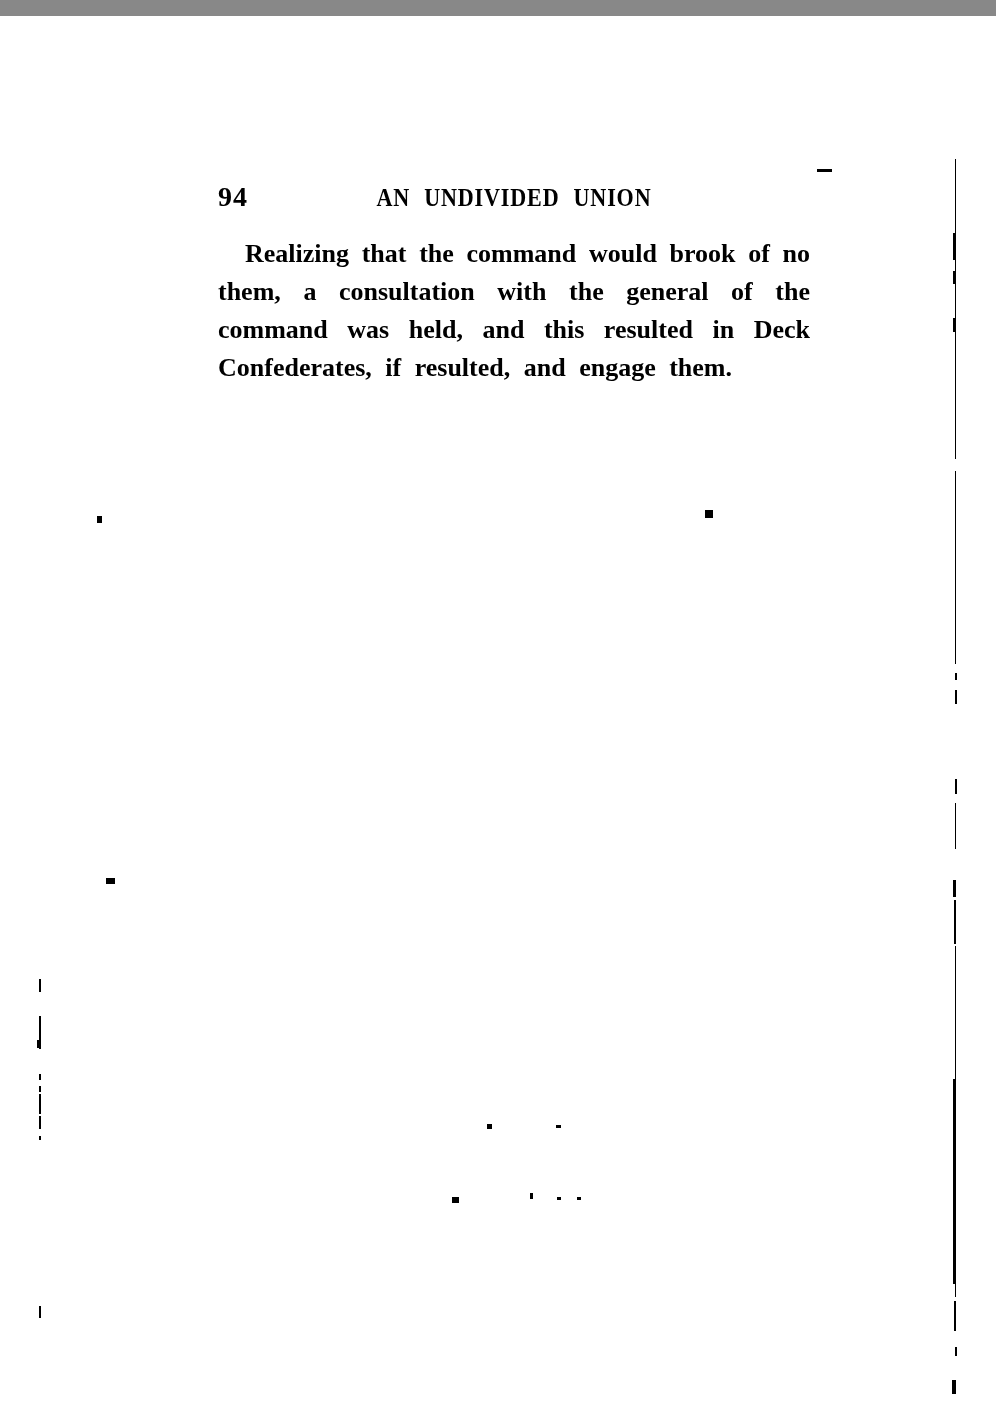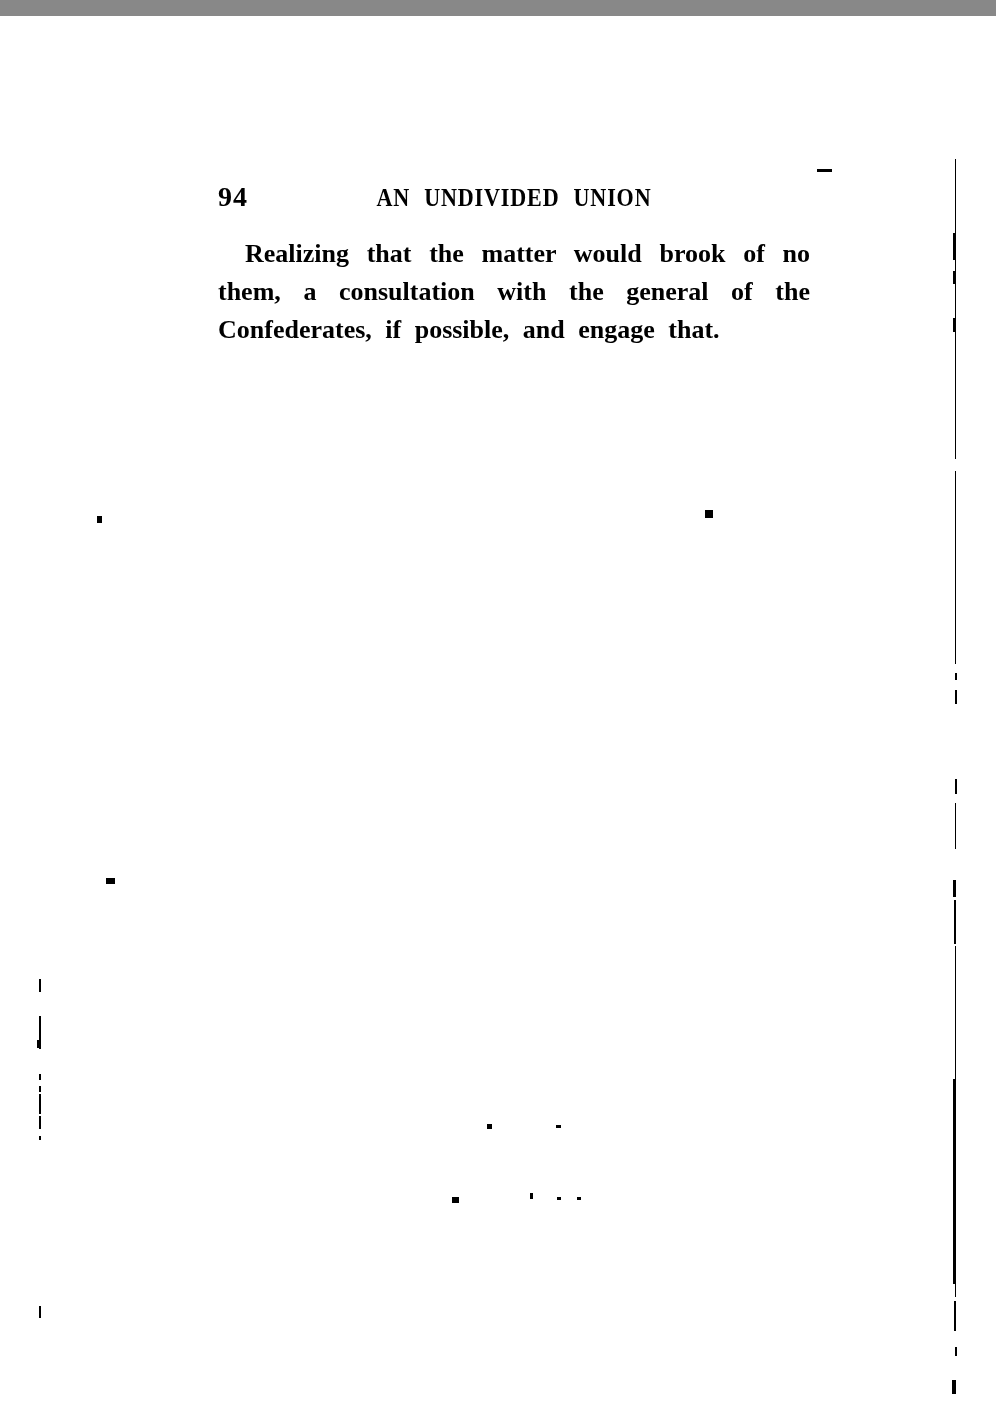--- a/index.html
+++ b/index.html
@@ -72,23 +72,24 @@
 <body>
 
 <div class="page">
 
   <div class="header-row">
     <div class="page-number">94</div>
     <div class="running-title">AN UNDIVIDED UNION</div>
   </div>
 
   <div class="paragraph">
-    <div class="pline first">Realizing that the matter would brook of no</div>
+    <div class="pline first">Realizing that the command would brook of no</div>
     <div class="pline">them, a consultation with the general of the</div>
-    <div class="pline last">Confederates, if possible, and engage that.</div>
+    <div class="pline">command was held, and this resulted in Deck</div>
+    <div class="pline last">Confederates, if resulted, and engage them.</div>
   </div>
 
   <div>
       <div class="artifact" style="left: 955px; top: 143px; width: 1px; height: 300px;"></div>
       <div class="artifact" style="left: 953px; top: 217px; width: 3px; height: 27px;"></div>
       <div class="artifact" style="left: 953px; top: 255px; width: 3px; height: 13px;"></div>
       <div class="artifact" style="left: 953px; top: 302px; width: 3px; height: 14px;"></div>
       <div class="artifact" style="left: 955px; top: 455px; width: 1px; height: 193px;"></div>
       <div class="artifact" style="left: 955px; top: 657px; width: 2px; height: 7px;"></div>
       <div class="artifact" style="left: 955px; top: 674px; width: 2px; height: 14px;"></div>

